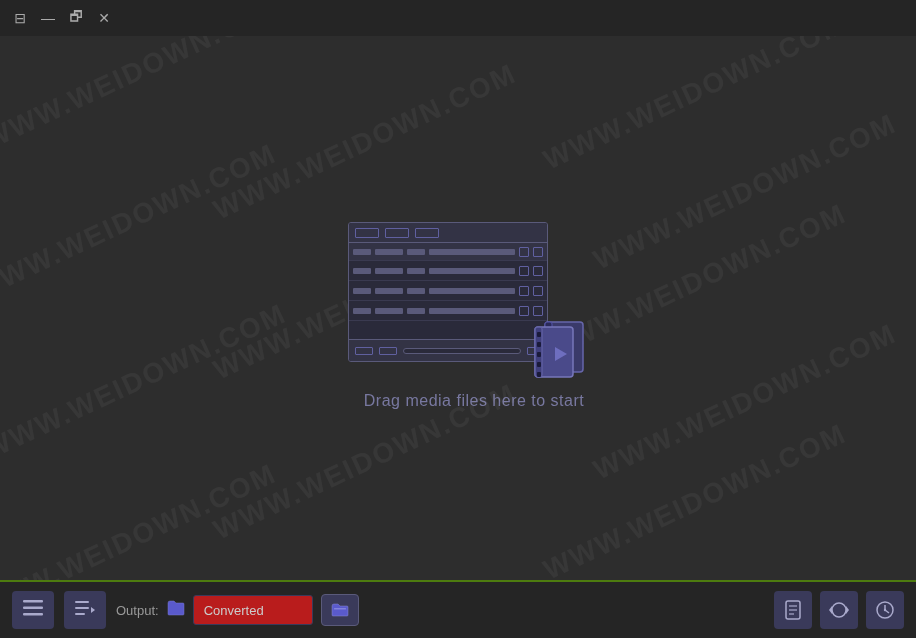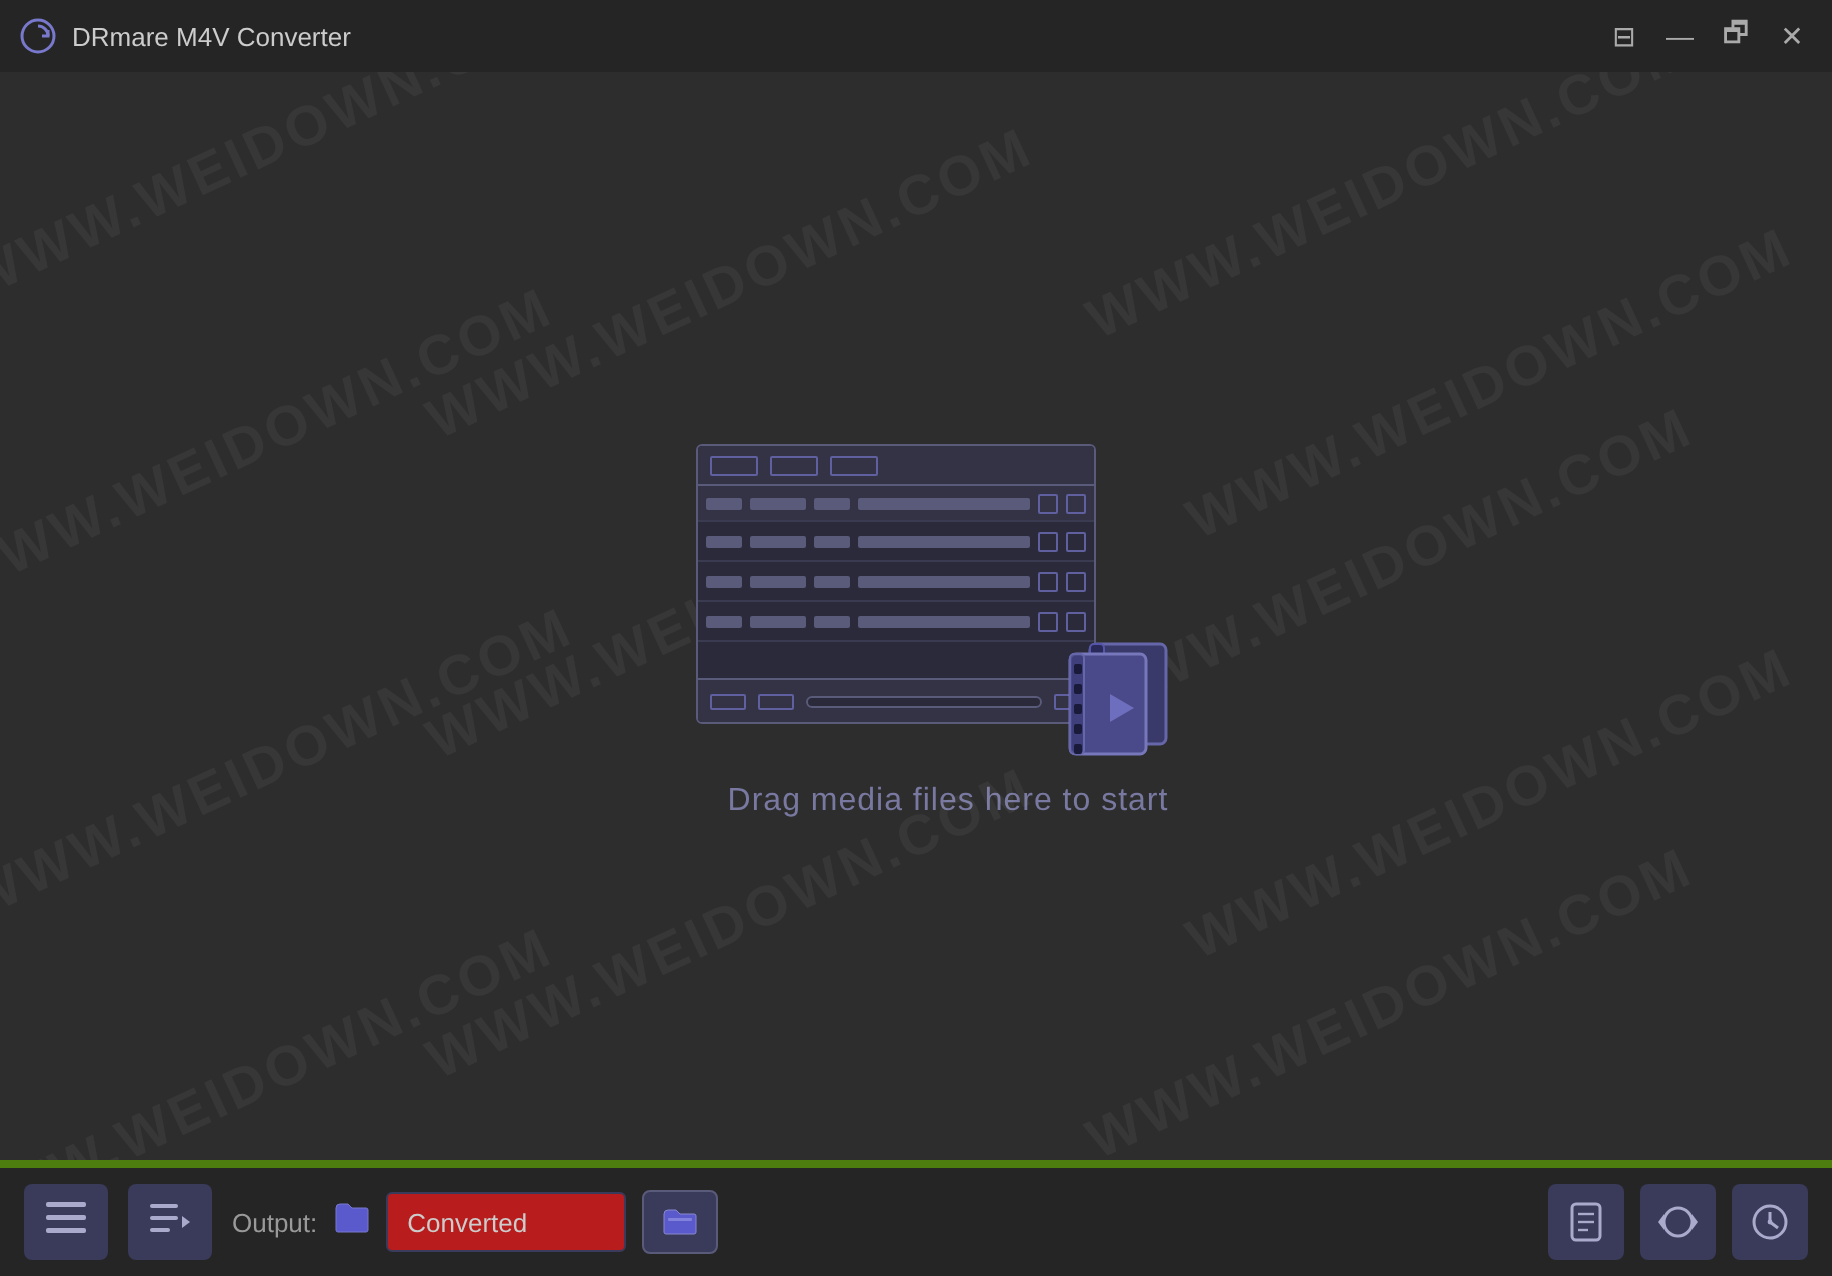--- a/index.html
+++ b/index.html
@@ -198,21 +198,21 @@
       margin-left: 32px;
     }
 
     
     .bottom-bar {
       position: absolute;
       bottom: 0;
       left: 0; right: 0;
       height: 58px;
       background: #252525;
-      border-top: 4px solid #4d7c0f;
+      border-top: 2px solid #4d7c0f;
       display: flex;
       align-items: center;
       padding: 0 12px;
       gap: 10px;
     }
     .bottom-btn {
       width: 42px;
       height: 38px;
       background: #3a3a5a;
       border: none;
@@ -297,28 +297,20 @@
     .wm8 { top: 40px; left: 530px; }
     .wm9 { top: 140px; left: 580px; }
     .wm10 { top: 230px; left: 530px; }
     .wm11 { top: 350px; left: 580px; }
     .wm12 { top: 450px; left: 530px; }
   </style>
 </head>
 <body>
 
 <div class="title-bar">
-  <div class="title-bar-left">
-    <svg class="title-bar-icon" viewBox="0 0 18 18" fill="none">
-      <circle cx="9" cy="9" r="8" stroke="#7878cc" stroke-width="1.5" fill="none"></circle>
-      <path d="M9 4 A5 5 0 0 1 14 9" stroke="#7878cc" stroke-width="1.5" fill="none"></path>
-      <polyline points="14,6 14,9 11,9" stroke="#7878cc" stroke-width="1.5" fill="none"></polyline>
-    </svg>
-    <span class="title-bar-title">DRmare M4V Converter</span>
-  </div>
   <div class="title-bar-controls">
     <div class="title-bar-btn">⊟</div>
     <div class="title-bar-btn">—</div>
     <div class="title-bar-btn">🗗</div>
     <div class="title-bar-btn close">✕</div>
   </div>
 </div>
 
 <div class="main-content">
 

